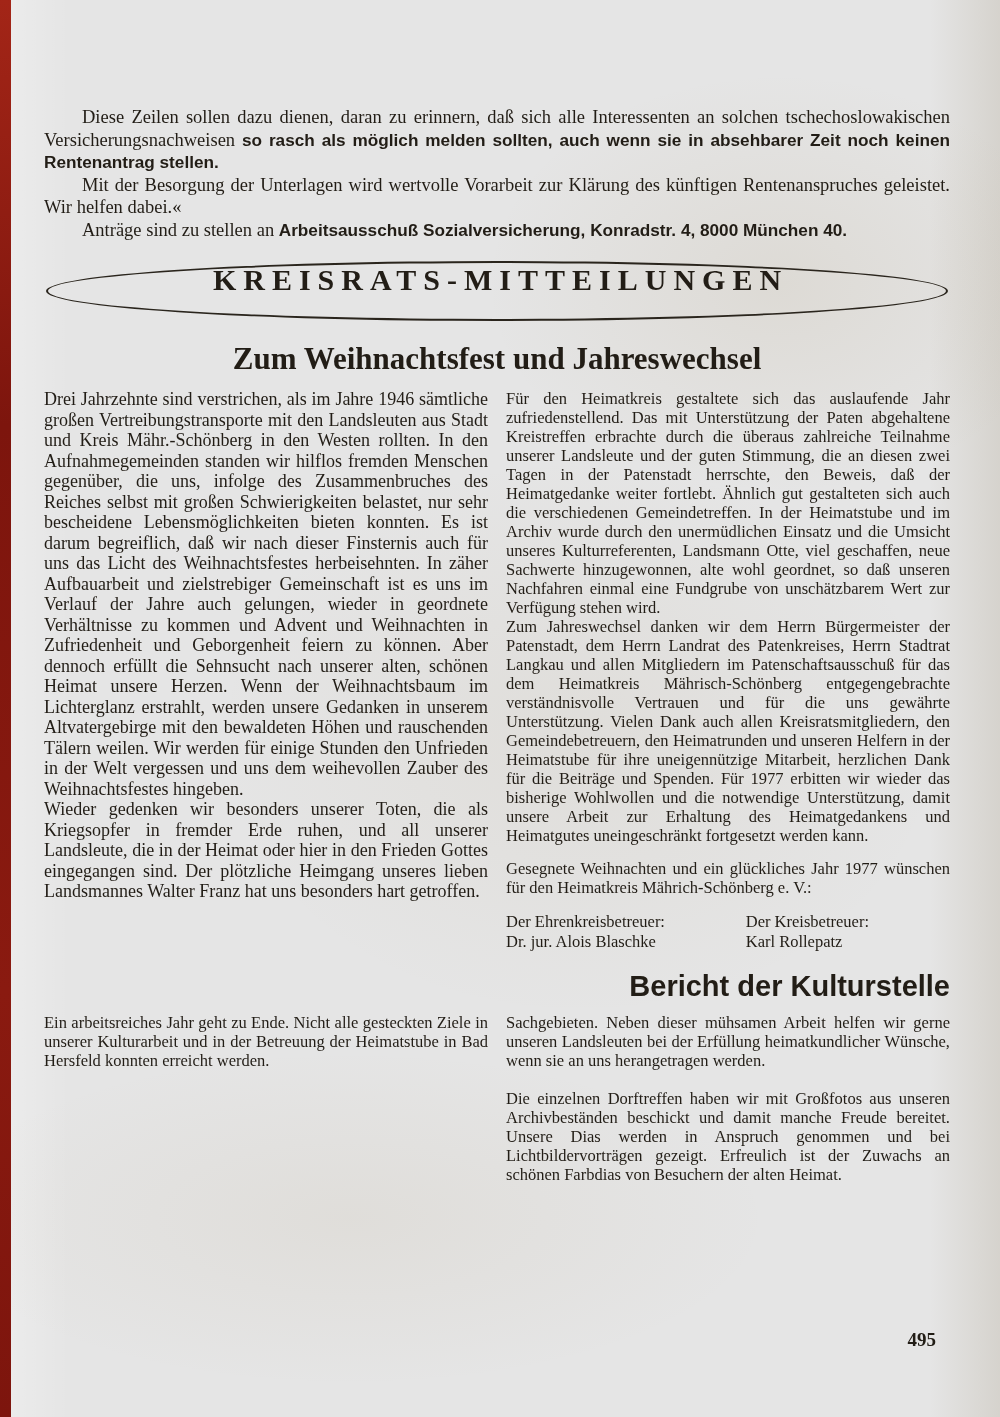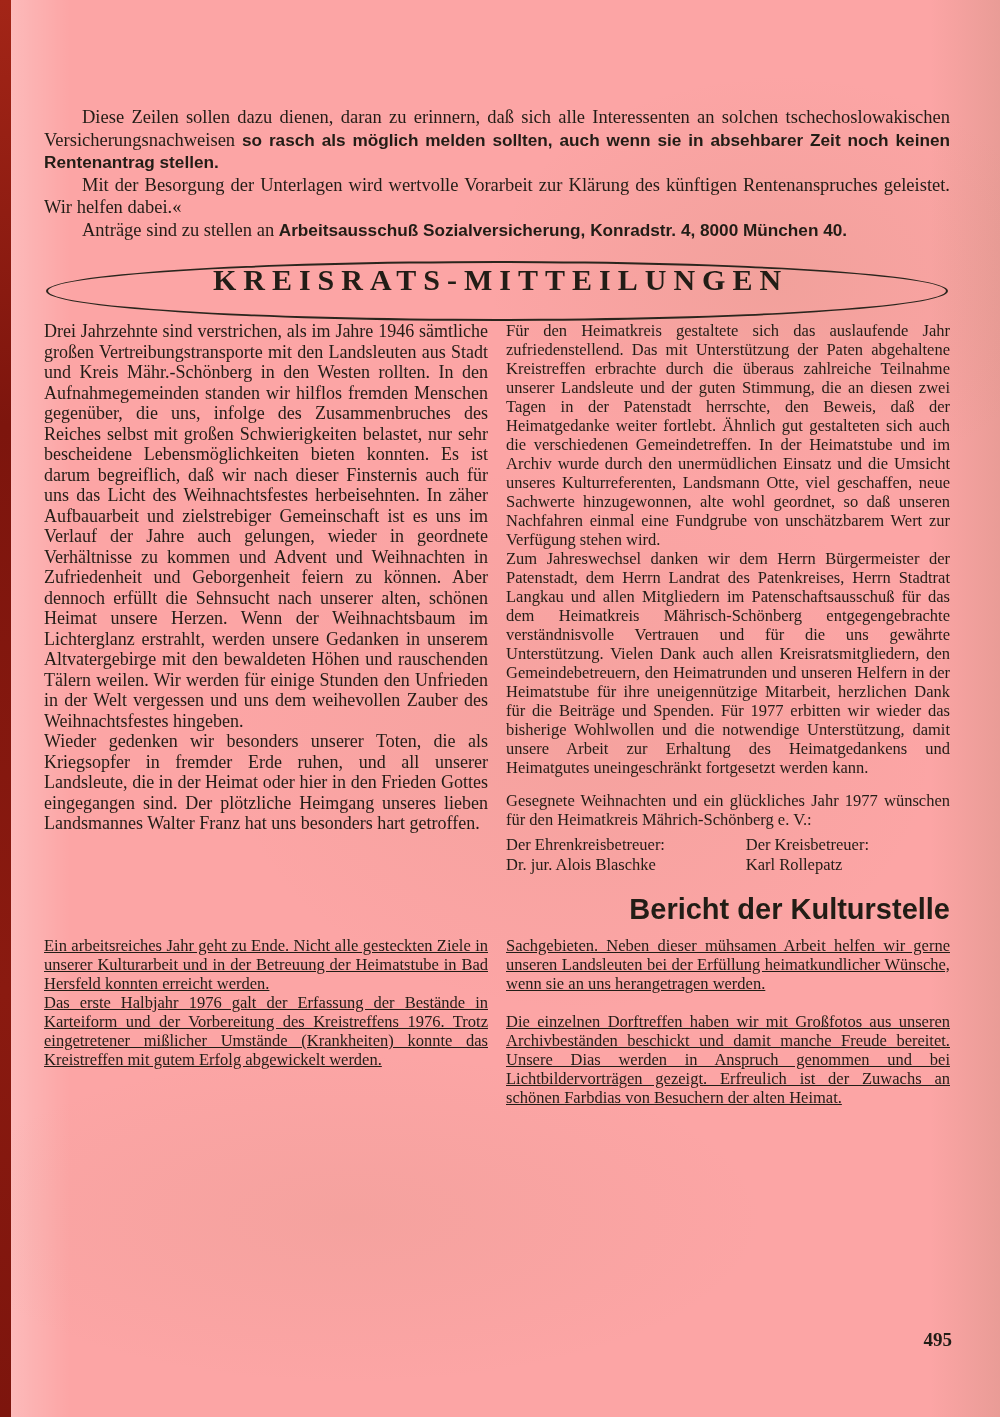--- a/index.html
+++ b/index.html
@@ -4,21 +4,21 @@
 <style>
   * { box-sizing: border-box; }
   html, body { margin: 0; padding: 0; }
   body { background: #555; }
 
   .page {
     position: relative;
     width: 1000px;
     height: 1417px;
     margin: 0 auto;
-    background: #fca5a5;
+    background: #e5e5e5;
     color: #221d16;
     font-family: "Liberation Serif", "DejaVu Serif", serif;
     overflow: hidden;
   }
   
   .page::before {
     content: "";
     position: absolute; inset: 0; z-index: 0;
     background:
       radial-gradient(ellipse 420px 300px at 78% 20%, rgba(150,122,70,0.10), transparent 70%),
@@ -88,56 +88,57 @@
   }
   .col-a1-left p  { font-size: 18px;   line-height: 20.5px; }
   .col-a1-right p { font-size: 16.5px; line-height: 19px; }
   .gap-top { margin-top: 14px !important; }
   .sig-row {
     display: grid;
     grid-template-columns: 54% 46%;
     font-size: 16.5px;
     line-height: 20px;
   }
-  .sig-row.first { margin-top: 6px; }
+  .sig-row.first { margin-top: 15px; }
 
   
   .article2-title {
     margin: 18px 0 10px 0;
     text-align: right;
     font-family: "Liberation Sans", "DejaVu Sans", sans-serif;
     font-weight: 700;
     font-size: 29px;
   }
-  .col-a2 p { font-size: 16.5px; line-height: 19px; text-decoration: underline; }
+  .col-a2 p { font-size: 16.5px; line-height: 19px; }
   .gap-top-lg { margin-top: 19px !important; }
 
   .page-number {
     position: absolute;
-    right: 48px; bottom: 66px; z-index: 1;
+    right: 64px; bottom: 66px; z-index: 1;
     font-size: 19px;
     font-weight: 600;
   }
 </style>
 </head>
 <body>
 
 <div class="page">
   <div class="red-strip"></div>
 
   <div class="content">
 
     <p class="intro-p"><span>Diese Zeilen sollen dazu dienen, daran zu erinnern, daß sich alle Interessenten an solchen tschechoslowakischen Versicherungsnachweisen </span><span class="bold-sans">so rasch als möglich melden sollten, auch wenn sie in absehbarer Zeit noch keinen Rentenantrag stellen.</span></p>
     <p class="intro-p">Mit der Besorgung der Unterlagen wird wertvolle Vorarbeit zur Klärung des künftigen Rentenanspruches geleistet. Wir helfen dabei.«</p>
     <p class="intro-p"><span>Anträge sind zu stellen an </span><span class="bold-sans">Arbeitsausschuß Sozialversicherung, Konradstr. 4, 8000 München 40.</span></p>
 
     <div class="banner">
       <span class="banner-title">KREISRATS-MITTEILUNGEN</span>
     </div>
 
+    <h1 class="article1-title">Zum Weihnachtsfest und Jahreswechsel</h1>
 
     <div class="two-col">
       <div class="col col-a1-left">
         <p>Drei Jahrzehnte sind verstrichen, als im Jahre 1946 sämtliche großen Vertreibungstransporte mit den Landsleuten aus Stadt und Kreis Mähr.-Schönberg in den Westen rollten. In den Aufnahmegemeinden standen wir hilflos fremden Menschen gegenüber, die uns, infolge des Zusammenbruches des Reiches selbst mit großen Schwierigkeiten belastet, nur sehr bescheidene Lebensmöglichkeiten bieten konnten. Es ist darum begreiflich, daß wir nach dieser Finsternis auch für uns das Licht des Weihnachtsfestes herbeisehnten. In zäher Aufbauarbeit und zielstrebiger Gemeinschaft ist es uns im Verlauf der Jahre auch gelungen, wieder in geordnete Verhältnisse zu kommen und Advent und Weihnachten in Zufriedenheit und Geborgenheit feiern zu können. Aber dennoch erfüllt die Sehnsucht nach unserer alten, schönen Heimat unsere Herzen. Wenn der Weihnachtsbaum im Lichterglanz erstrahlt, werden unsere Gedanken in unserem Altvatergebirge mit den bewaldeten Höhen und rauschenden Tälern weilen. Wir werden für einige Stunden den Unfrieden in der Welt vergessen und uns dem weihevollen Zauber des Weihnachtsfestes hingeben.</p>
         <p>Wieder gedenken wir besonders unserer Toten, die als Kriegsopfer in fremder Erde ruhen, und all unserer Landsleute, die in der Heimat oder hier in den Frieden Gottes eingegangen sind. Der plötzliche Heimgang unseres lieben Landsmannes Walter Franz hat uns besonders hart getroffen.</p>
       </div>
       <div class="col col-a1-right">
         <p>Für den Heimatkreis gestaltete sich das auslaufende Jahr zufriedenstellend. Das mit Unterstützung der Paten abgehaltene Kreistreffen erbrachte durch die überaus zahlreiche Teilnahme unserer Landsleute und der guten Stimmung, die an diesen zwei Tagen in der Patenstadt herrschte, den Beweis, daß der Heimatgedanke weiter fortlebt. Ähnlich gut gestalteten sich auch die verschiedenen Gemeindetreffen. In der Heimatstube und im Archiv wurde durch den unermüdlichen Einsatz und die Umsicht unseres Kulturreferenten, Landsmann Otte, viel geschaffen, neue Sachwerte hinzugewonnen, alte wohl geordnet, so daß unseren Nachfahren einmal eine Fundgrube von unschätzbarem Wert zur Verfügung stehen wird.</p>
         <p>Zum Jahreswechsel danken wir dem Herrn Bürgermeister der Patenstadt, dem Herrn Landrat des Patenkreises, Herrn Stadtrat Langkau und allen Mitgliedern im Patenschaftsausschuß für das dem Heimatkreis Mährisch-Schönberg entgegengebrachte verständnisvolle Vertrauen und für die uns gewährte Unterstützung. Vielen Dank auch allen Kreisratsmitgliedern, den Gemeindebetreuern, den Heimatrunden und unseren Helfern in der Heimatstube für ihre uneigennützige Mitarbeit, herzlichen Dank für die Beiträge und Spenden. Für 1977 erbitten wir wieder das bisherige Wohlwollen und die notwendige Unterstützung, damit unsere Arbeit zur Erhaltung des Heimatgedankens und Heimatgutes uneingeschränkt fortgesetzt werden kann.</p>
         <p class="gap-top">Gesegnete Weihnachten und ein glückliches Jahr 1977 wünschen für den Heimatkreis Mährich-Schönberg e. V.:</p>
@@ -150,21 +151,20 @@
           <span>Karl Rollepatz</span>
         </div>
       </div>
     </div>
 
     <h2 class="article2-title">Bericht der Kulturstelle</h2>
 
     <div class="two-col">
       <div class="col col-a2">
         <p>Ein arbeitsreiches Jahr geht zu Ende. Nicht alle gesteckten Ziele in unserer Kulturarbeit und in der Betreuung der Heimatstube in Bad Hersfeld konnten erreicht werden.</p>
-        <p>Das erste Halbjahr 1976 galt der Erfassung der Bestände in Karteiform und der Vorbereitung des Kreistreffens 1976. Trotz eingetretener mißlicher Umstände (Krankheiten) konnte das Kreistreffen mit gutem Erfolg abgewickelt werden.</p>
       </div>
       <div class="col col-a2">
         <p>Sachgebieten. Neben dieser mühsamen Arbeit helfen wir gerne unseren Landsleuten bei der Erfüllung heimatkundlicher Wünsche, wenn sie an uns herangetragen werden.</p>
         <p class="gap-top-lg">Die einzelnen Dorftreffen haben wir mit Großfotos aus unseren Archivbeständen beschickt und damit manche Freude bereitet. Unsere Dias werden in Anspruch genommen und bei Lichtbildervorträgen gezeigt. Erfreulich ist der Zuwachs an schönen Farbdias von Besuchern der alten Heimat.</p>
       </div>
     </div>
 
   </div>
 
   <div class="page-number">495</div>

